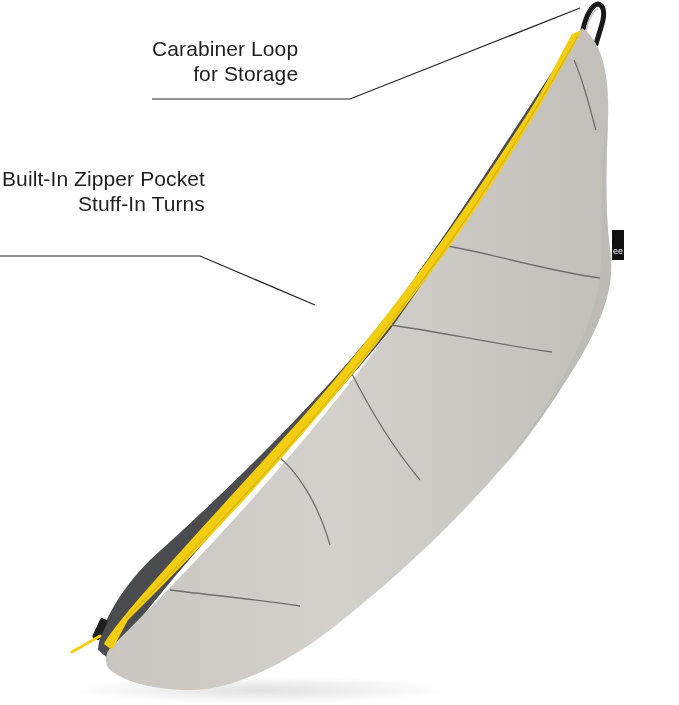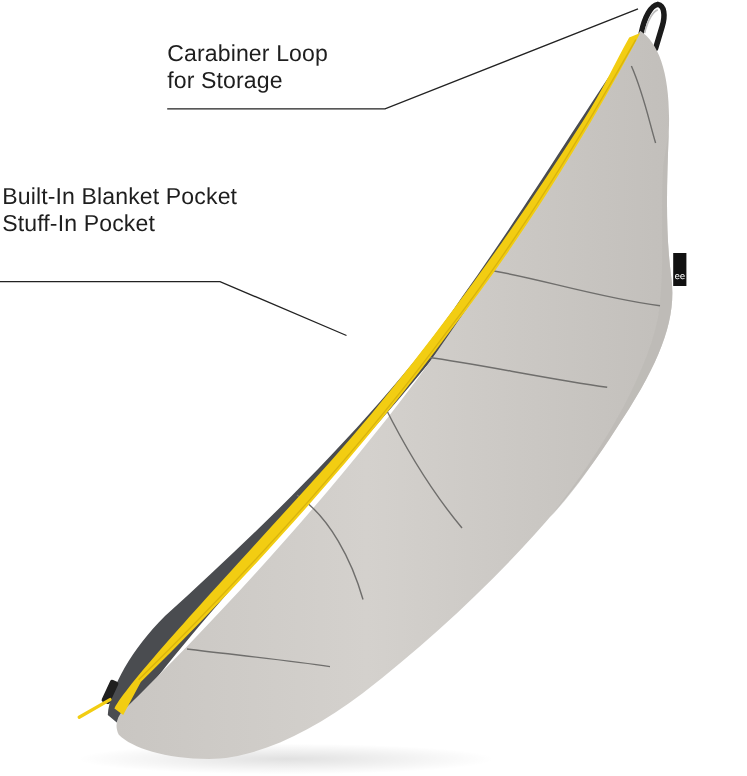--- a/index.html
+++ b/index.html
@@ -12,21 +12,21 @@
     color: #1e1e1e;
   }
   .callout-text {
     position: absolute;
     font-size: 21px;
     line-height: 25px;
     font-weight: 400;
     letter-spacing: 0.1px;
     white-space: nowrap;
   }
-  .callout-text span { display: block; }
+  .callout-text span { display: block; text-align: right; }
   #art { position: absolute; left: 0; top: 0; }
 </style>
 </head>
 <body>
 
 <div id="stage">
 
   <svg id="art" width="679" height="705" viewBox="0 0 679 705">
     <defs>
       <linearGradient id="shellGrad" x1="0" y1="0" x2="1" y2="0">
@@ -78,16 +78,16 @@
     <polyline points="152,99 350,99 580,8" fill="none" stroke="#222" stroke-width="1.2"></polyline>
     <polyline points="0,256 200,256 315,305" fill="none" stroke="#222" stroke-width="1.2"></polyline>
   </svg>
 
   <div class="callout-text" style="left:152px; top:36px;">
     <span>Carabiner Loop</span>
     <span>for Storage</span>
   </div>
 
   <div class="callout-text" style="left:2px; top:166px;">
-    <span>Built-In Blanket Pocket</span>
-    <span>Stuff-In Pocket</span>
+    <span>Built-In Zipper Pocket</span>
+    <span>Stuff-In Turns</span>
   </div>
 </div>
 
 </body></html>

